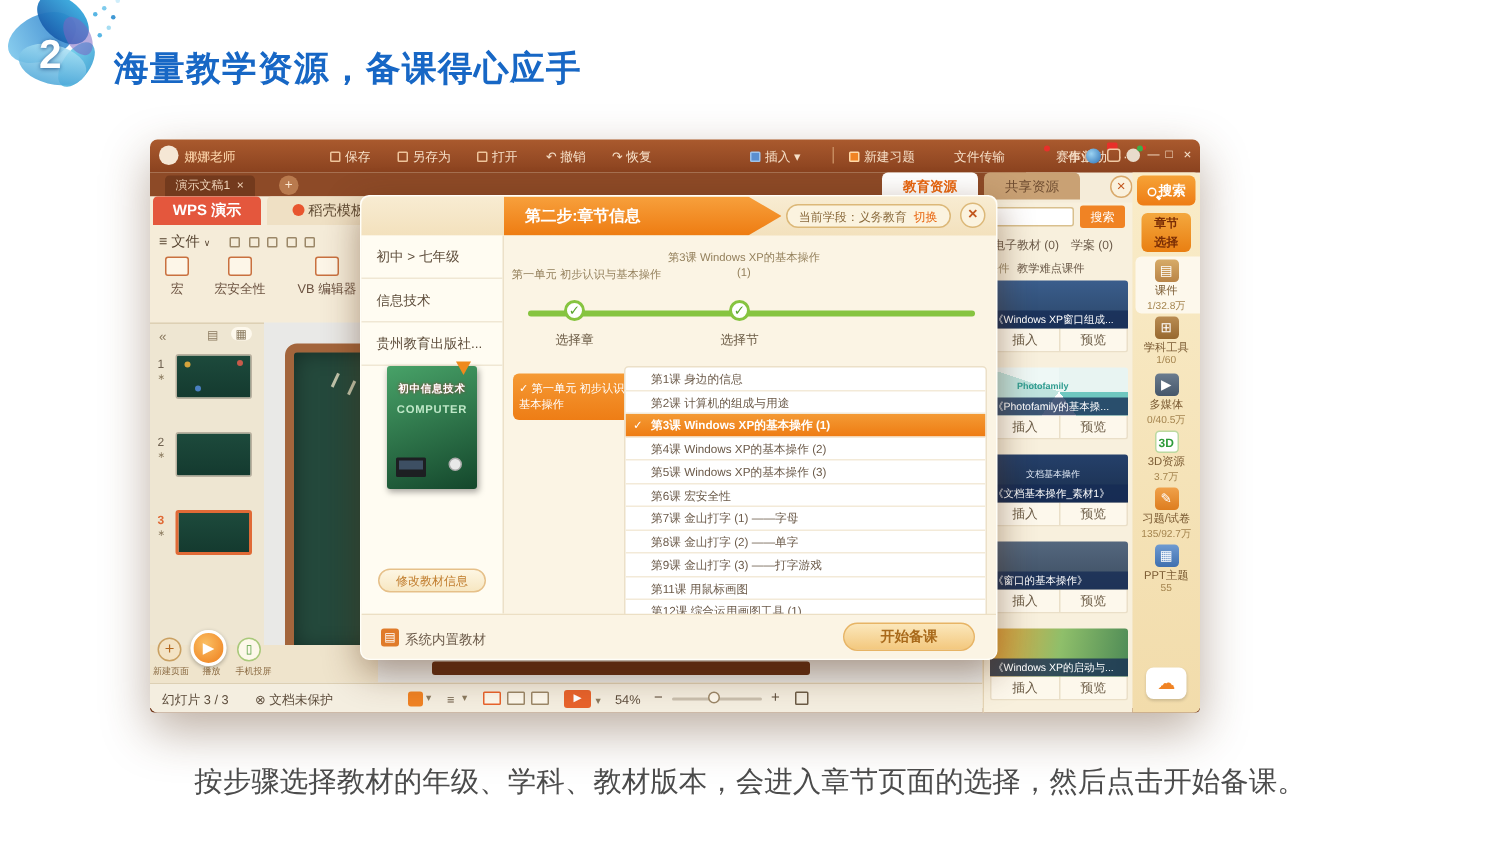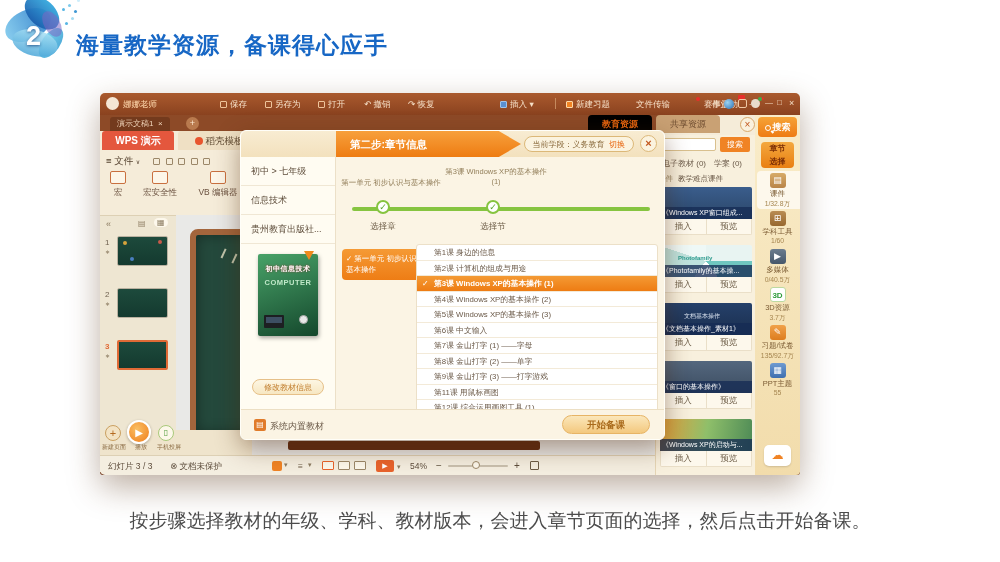--- a/index.html
+++ b/index.html
@@ -122,21 +122,21 @@
             font-size:8.5px;color:#6b5a49;line-height:26px;text-align:center;}
   .step2rib{position:absolute;left:95px;top:0;width:185px;height:26px;background:linear-gradient(#f7a03c,#ee7c12);
             clip-path:polygon(0 0,88% 0,100% 50%,88% 100%,0 100%);color:#fff;font-weight:bold;font-size:10.5px;
             line-height:26px;padding-left:14px;}
   .stagepill{position:absolute;right:30px;top:5px;height:16px;line-height:15px;border:1px solid #dcb878;border-radius:9px;
              padding:0 8px;font-size:8px;color:#8a6a3c;background:#fbf3df;}
   .dlgclose{position:absolute;right:7px;top:4px;width:17px;height:17px;border:1px solid #dcb878;border-radius:50%;
             color:#c2571e;background:#fbf3df;font-size:11px;line-height:15px;text-align:center;font-weight:bold;}
   .dlg-left{position:absolute;left:0;top:26px;width:95px;bottom:30px;background:#fffcf2;border-right:1px solid #ece0c8;}
   .dl-row{padding:8px 10px 7px 10px;font-size:9px;color:#5d4c3a;border-bottom:1px solid #f0e7d4;}
-  .book{position:relative;margin:10px auto 0 auto;width:60px;height:82px;border-radius:2px;
+  .book{position:relative;margin:0 auto 0 auto;width:60px;height:82px;border-radius:2px;
         background:linear-gradient(160deg,#48a268,#14472c);box-shadow:1px 2px 4px rgba(0,0,0,.35);}
   .bookmark{position:absolute;right:4px;top:-3px;width:0;height:0;border-left:5px solid transparent;border-right:5px solid transparent;border-top:9px solid #ef8a1d;}
   .booktitle{position:absolute;left:0;top:10px;width:60px;text-align:center;font-size:7px;font-weight:bold;color:#fff;
              text-shadow:0 0 2px #a33;letter-spacing:.5px;}
   .booken{position:absolute;left:0;top:24px;width:60px;text-align:center;font-size:7.5px;font-weight:bold;color:#bfe8c8;letter-spacing:.5px;}
   .laptop{position:absolute;left:6px;bottom:8px;width:20px;height:13px;background:#1d1f22;border-radius:1px;}
   .laptop:after{content:"";position:absolute;left:2px;top:2px;width:16px;height:6px;background:#3d4f63;}
   .cd{position:absolute;right:10px;bottom:12px;width:9px;height:9px;border-radius:50%;background:#e8e8e8;border:1px solid #aaa;}
   .modify{position:absolute;left:50%;transform:translateX(-50%);bottom:14px;width:72px;height:16px;border:1px solid #e6c089;
           border-radius:9px;background:linear-gradient(#fdf6e3,#f7e7c2);color:#c07c2c;font-size:8px;line-height:15px;text-align:center;}
@@ -286,21 +286,21 @@
       <span class="abs" style="left:276px;top:4px;width:18px;height:12px;background:#e8632c;border-radius:2px;color:#fff;font-size:7px;text-align:center;line-height:12px;"><span>▶</span></span>
       <span class="t" style="left:297px;top:7px;font-size:7px;color:#8a7a5f;">▾</span>
       <span class="t" style="left:310px;top:5px;">54%</span>
       <span class="t" style="left:336px;top:4px;font-size:10px;">−</span>
       <span class="abs" style="left:348px;top:9px;width:60px;height:2px;background:#c9bfae;border-radius:1px;"></span>
       <span class="abs" style="left:372px;top:5px;width:8px;height:8px;border-radius:50%;background:#fdf8ec;border:1px solid #9b8768;"></span>
       <span class="t" style="left:414px;top:4px;font-size:10px;">+</span>
       <span class="abs" style="left:430px;top:5px;width:9px;height:9px;border:1px solid #6b5b45;border-radius:1px;"></span>
     </div>
 
-    <div class="etab" style="left:488px;width:64px;background:#000000;color:#e8650f;font-weight:bold;font-family:Liberation Serif, serif;">教育资源</div>
+    <div class="etab" style="left:488px;width:64px;background:#ffffff;color:#e8650f;font-weight:bold;font-family:Liberation Serif, serif;">教育资源</div>
     <div class="etab" style="left:556px;width:64px;background:#c9a174;color:#6e4c30;">共享资源</div>
     <div class="closepanel">×</div>
 
     <div class="mid">
       <input class="abs" style="left: 4px; top: 3px; width: 56px; height: 13px; border: 1px solid rgb(217, 192, 142); background: rgb(255, 255, 255); border-radius: 2px;">
       <span class="abs" style="left:64px;top:2px;width:30px;height:15px;background:#f08324;color:#fff;font-size:8px;border-radius:2px;text-align:center;line-height:15px;">搜索</span>
       <span class="t" style="left:6px;top:23px;font-size:8px;color:#6b5a49;">电子教材 (0)</span>
       <span class="t" style="left:58px;top:23px;font-size:8px;color:#6b5a49;">学案 (0)</span>
       <span class="t" style="left:2px;top:39px;font-size:7.5px;color:#9a8a6a;">课件</span>
       <span class="t" style="left:22px;top:39px;font-size:7.5px;color:#6b5a49;">教学难点课件</span>
@@ -427,21 +427,21 @@
         <div class="pstep" style="left:127px;">选择节</div>
 
         <div class="chip"><span class="chk">✓</span><span>第一单元 初步认识与基本操作</span></div>
 
         <div class="llist">
           <div class="lesson"><span>第1课 身边的信息</span></div>
           <div class="lesson"><span>第2课 计算机的组成与用途</span></div>
           <div class="lesson sel"><span class="chk">✓</span><span>第3课 Windows XP的基本操作 (1)</span></div>
           <div class="lesson"><span>第4课 Windows XP的基本操作 (2)</span></div>
           <div class="lesson"><span>第5课 Windows XP的基本操作 (3)</span></div>
-          <div class="lesson"><span>第6课 中文输入</span></div>
+          <div class="lesson"><span>第6课 宏安全性</span></div>
           <div class="lesson"><span>第7课 金山打字 (1) ——字母</span></div>
           <div class="lesson"><span>第8课 金山打字 (2) ——单字</span></div>
           <div class="lesson"><span>第9课 金山打字 (3) ——打字游戏</span></div>
           <div class="lesson"><span>第11课 用鼠标画图</span></div>
           <div class="lesson"><span>第12课 综合运用画图工具 (1)</span></div>
         </div>
       </div>
 
       <div class="dlg-foot">
         <span class="srcicon">▤</span>

